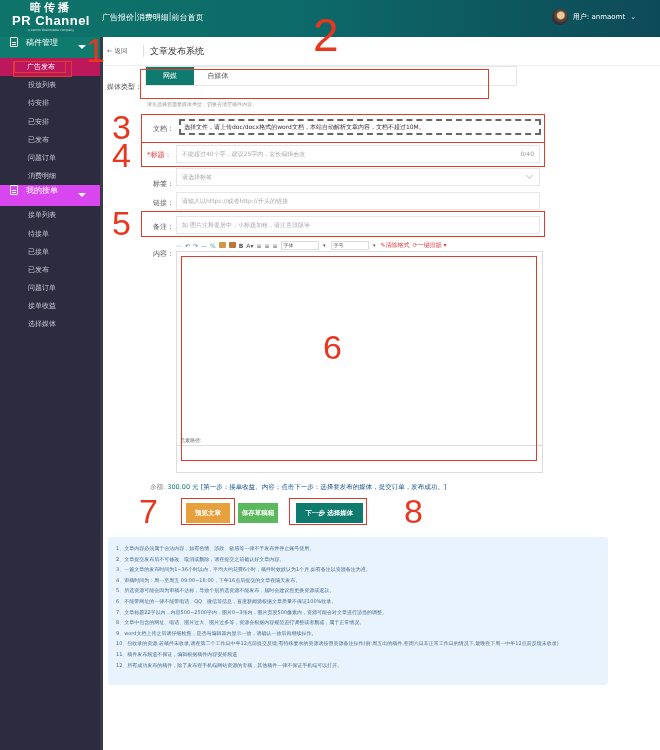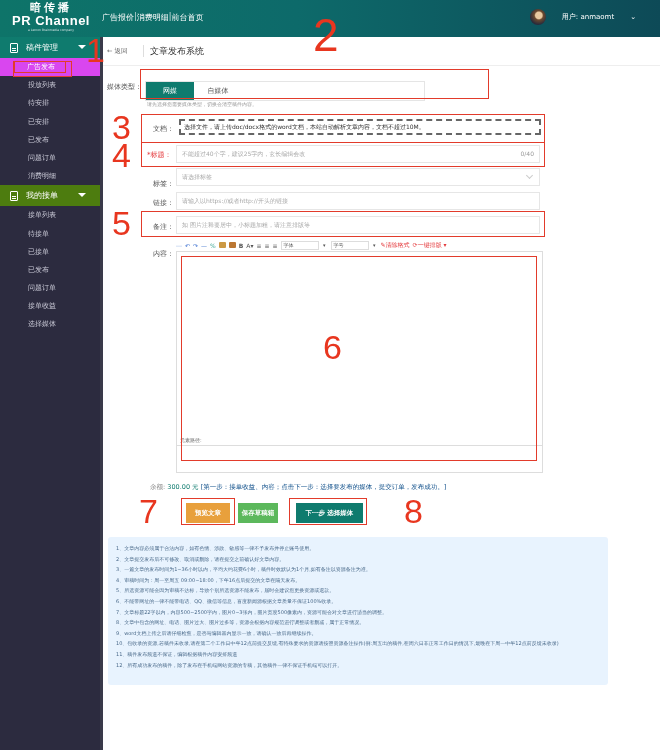--- a/index.html
+++ b/index.html
@@ -4,40 +4,40 @@
 <style>
 *{box-sizing:border-box;margin:0;padding:0}
 html,body{width:660px;height:750px;overflow:hidden;background:#fff;font-family:"DejaVu Sans","Liberation Sans",sans-serif;color:#333}
 .topbar{position:absolute;left:0;top:0;width:660px;height:37px;background:linear-gradient(90deg,#0e7469 0%,#0d6a6a 45%,#0d4a57 100%)}
 .logo{position:absolute;left:10px;top:2px;width:82px;text-align:center;color:#fff}
 .logo .cn{font-size:11px;font-weight:bold;letter-spacing:3px;line-height:12px}
 .logo .en{font-family:"Liberation Sans",sans-serif;font-size:13px;font-weight:bold;line-height:14px;letter-spacing:0.5px}
 .logo .sub{font-size:3px;line-height:5px;opacity:.8}
 .topnav{position:absolute;left:102px;top:12px;font-size:8px;color:#fff;display:flex;}
 .topnav .sep{opacity:.8}
-.user{position:absolute;right:24px;top:9px;display:flex;align-items:center;gap:16px;color:#fff;font-size:7px}
+.user{position:absolute;right:24px;top:9px;display:flex;align-items:center;gap:5px;color:#fff;font-size:7px}
 .avatar{width:16px;height:16px;border-radius:50%;background:radial-gradient(circle at 55% 40%,#e8c9a0 0 25%,#6b4a2f 35%,#2a2a3a 70%)}
 .sidebar{position:absolute;left:0;top:37px;width:103px;height:713px;background:#2c2b3f;border-right:3px solid #3a3a4a}
-.grp{height:21px;display:flex;align-items:center;padding-left:10px;color:#fff;font-size:8px;gap:8px;position:relative}
+.grp{height:21px;display:flex;padding-left:10px;color:#fff;font-size:8px;gap:8px;position:relative}
 .grp.active{background:#0f7b6e}
-.grp.inactive{background:#4d7c0f}
+.grp.inactive{background:#d946ef}
 .grp .caret{position:absolute;right:14px;top:8px;width:0;height:0;border-left:4px solid transparent;border-right:4px solid transparent;border-top:4px solid #fff}
 .icon-doc{width:8px;height:10px;border:1px solid #fff;border-radius:1px;position:relative}
 .icon-doc:after{content:"";position:absolute;left:1px;right:1px;top:4px;height:1px;background:#fff;box-shadow:0 2px 0 #fff}
 .sub-item{height:18.2px;line-height:18.2px;padding-left:28px;color:#c9c9d6;font-size:7px}
-.sub-item.current{background:#d946ef;color:#fff;position:relative}
+.sub-item.current{background:#be185d;color:#fff;position:relative}
 .sub-item.current span{border:1.5px solid #e23b2b;padding:1px 10px 1px 12px;margin-left:-14px}
 .main{position:absolute;left:103px;top:37px;width:557px;height:713px}
 .crumb{position:absolute;left:4px;top:10px;font-size:6.5px;color:#666}
 .crumb-sep{position:absolute;left:40px;top:8px;width:1px;height:12px;background:#ddd}
 .ptitle{position:absolute;left:47px;top:8px;font-size:9px;color:#333}
 .hdr-line{position:absolute;left:0;top:28px;width:557px;height:1px;background:#eee}
 .lbl{position:absolute;font-size:7px;color:#555;text-align:right}
 .lbl.req{color:#e4393c}
-.media-tabs{position:absolute;left:42px;top:44px;width:280px;height:20px;border:1px solid #e5e5e5;display:flex;background:#fff}
+.media-tabs{position:absolute;left:42px;top:29px;width:372px;height:20px;border:1px solid #e5e5e5;display:flex;background:#fff}
 .mtab{width:48px;height:18px;line-height:18px;text-align:center;font-size:7px;color:#555}
 .mtab.on{background:#0f7b6e;color:#fff}
 .hint{position:absolute;left:44px;top:64px;font-size:5px;color:#999}
 .filebox{position:absolute;left:76px;top:82px;width:362px;height:16px;border:2px dashed #666;font-size:6px;line-height:12px;padding-left:3px;color:#333;border-radius:1px}
 .inp{position:absolute;left:73px;width:364px;height:18px;border:1px solid #e6e6e6;background:#fff;font-size:6px;color:#aaa;line-height:16px;padding-left:5px}
 .inp .right{position:absolute;right:5px;top:0;color:#999}
 .inp .chev{position:absolute;right:7px;top:4px;width:5px;height:5px;border-right:1px solid #ccc;border-bottom:1px solid #ccc;transform:rotate(45deg)}
 .toolbar{position:absolute;left:73px;top:202px;height:12px;display:flex;align-items:center;gap:3px;font-size:6px;color:#555}
 .tb-ico{width:7px;height:6px;border-radius:1px}
 .tb-sel{width:38px;height:9px;border:1px solid #ddd;font-size:5px;line-height:7px;padding-left:2px;position:relative}

